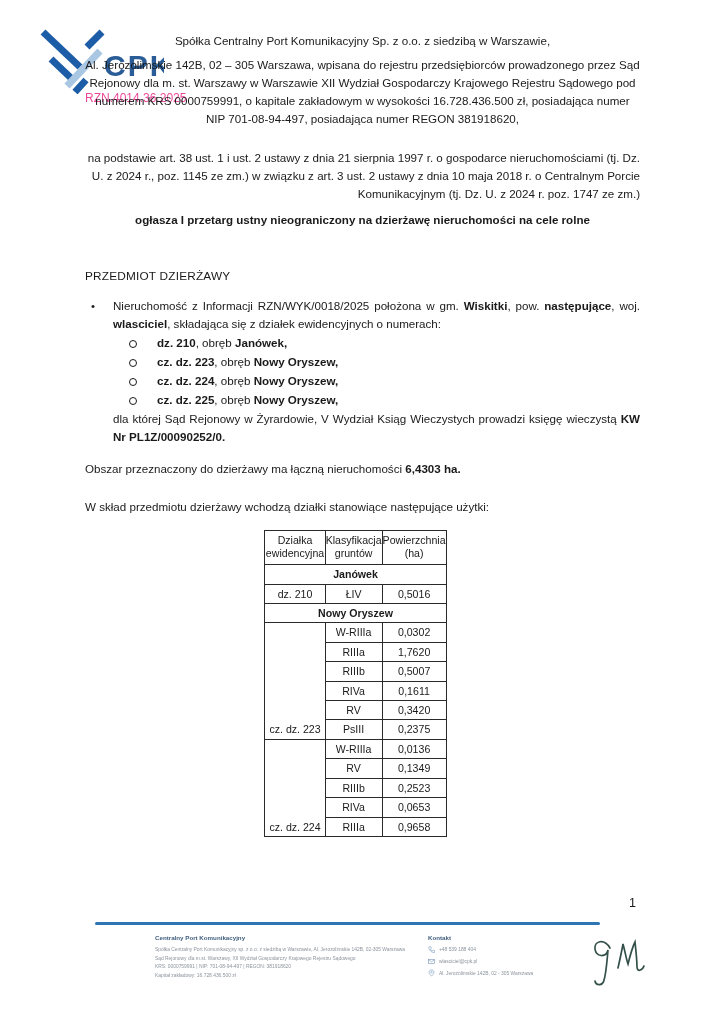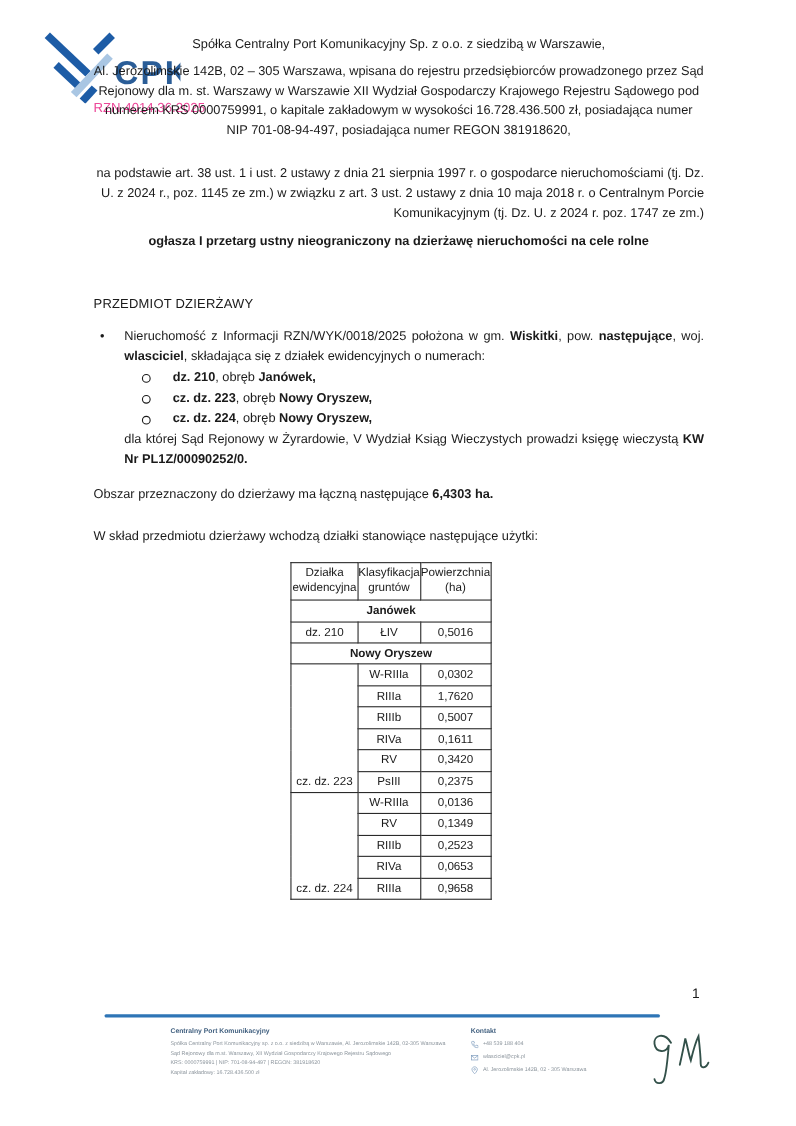--- a/index.html
+++ b/index.html
@@ -94,25 +94,26 @@
 
     <div class="bullet-row">
       <span class="bullet-glyph">•</span>
       <span class="bullet-text"><span>Nieruchomość z Informacji RZN/WYK/0018/2025 położona w gm. </span><span class="b">Wiskitki</span><span>, pow. </span><span class="b">następujące</span><span>, woj. </span><span class="b">wlasciciel</span><span>, składająca się z działek ewidencyjnych o numerach:</span></span>
     </div>
 
     <ul class="sub-list">
       <li><span class="b">dz. 210</span><span>, obręb </span><span class="b">Janówek,</span></li>
       <li><span class="b">cz. dz. 223</span><span>, obręb </span><span class="b">Nowy Oryszew,</span></li>
       <li><span class="b">cz. dz. 224</span><span>, obręb </span><span class="b">Nowy Oryszew,</span></li>
+      <li><span class="b">cz. dz. 225</span><span>, obręb </span><span class="b">Nowy Oryszew,</span></li>
     </ul>
 
     <p class="court"><span>dla której Sąd Rejonowy w Żyrardowie, V Wydział Ksiąg Wieczystych prowadzi księgę wieczystą </span><span class="b">KW Nr PL1Z/00090252/0.</span></p>
 
-    <p class="area-line"><span>Obszar przeznaczony do dzierżawy ma łączną następujące </span><span class="b">6,4303 ha.</span></p>
+    <p class="area-line"><span>Obszar przeznaczony do dzierżawy ma łączną nieruchomości </span><span class="b">6,4303 ha.</span></p>
 
     <p class="composition">W skład przedmiotu dzierżawy wchodzą działki stanowiące następujące użytki:</p>
 
     <div class="tbl-wrap">
       <table class="land">
         <thead>
           <tr>
             <th class="c1">Działka<br>ewidencyjna</th>
             <th class="c2">Klasyfikacja<br>gruntów</th>
             <th class="c3">Powierzchnia<br>(ha)</th>

